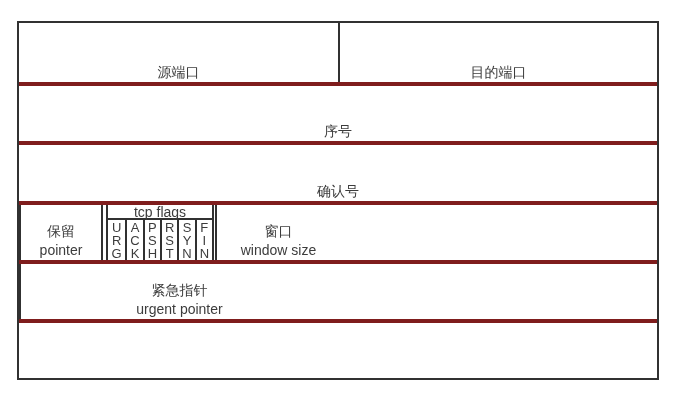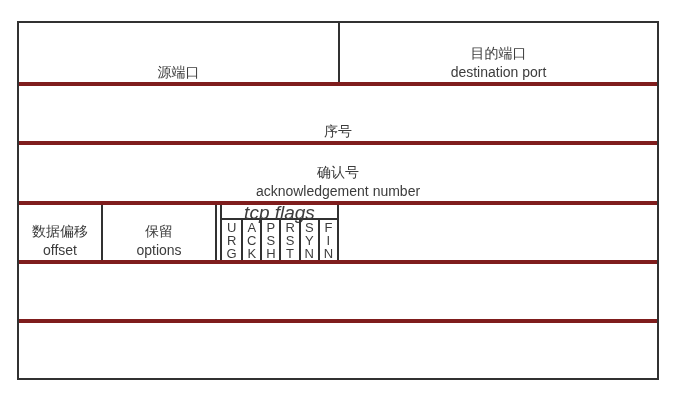--- a/index.html
+++ b/index.html
@@ -34,24 +34,23 @@
   .flags-cell { border-left: 2px solid #313131; position: relative; }
   .flags-inner {
     height: 100%;
     margin: 0 1px 0 3px;
     border-left: 2px solid #313131;
     border-right: 2px solid #313131;
     display: flex; flex-direction: column;
   }
   .flags-title {
     text-align: center;
-    font-size: 19px; line-height: 15px; height: 15px;
+    font-size: 14px; line-height: 15px; height: 15px;
     border-bottom: 2px solid #313131;
     white-space: nowrap;
-    font-style: italic;
   }
   .flags-grid {
     flex: 1;
     display: grid;
     grid-template-columns: repeat(6, 1fr);
   }
   .flag-col {
     display: flex; flex-direction: column;
     align-items: center; justify-content: center;
     padding-top: 1px;
@@ -64,45 +63,39 @@
 
 <div class="canvas">
   <div class="tbl">
 
     <div class="row row-2col">
       <div class="cell">
         <div class="zh">源端口</div>
       </div>
       <div class="cell bl">
         <div class="zh">目的端口</div>
-        <div class="en">destination port</div>
       </div>
     </div>
 
     <div class="row row-1col bt">
       <div class="cell">
         <div class="zh">序号</div>
       </div>
     </div>
 
     <div class="row row-1col bt">
       <div class="cell">
         <div class="zh">确认号</div>
-        <div class="en">acknowledgement number</div>
       </div>
     </div>
 
     <div class="row row-4col bt">
-      <div class="cell">
-        <div class="zh">数据偏移</div>
-        <div class="en">offset</div>
-      </div>
       <div class="cell bl">
         <div class="zh">保留</div>
-        <div class="en">options</div>
+        <div class="en">pointer</div>
       </div>
       <div class="flags-cell">
         <div class="flags-inner">
           <div class="flags-title">tcp flags</div>
           <div class="flags-grid">
             <div class="flag-col">
               <div class="flag-letter">U</div>
               <div class="flag-letter">R</div>
               <div class="flag-letter">G</div>
             </div>
@@ -127,23 +120,31 @@
               <div class="flag-letter">N</div>
             </div>
             <div class="flag-col">
               <div class="flag-letter">F</div>
               <div class="flag-letter">I</div>
               <div class="flag-letter">N</div>
             </div>
           </div>
         </div>
       </div>
+      <div class="cell bl">
+        <div class="zh">窗口</div>
+        <div class="en">window size</div>
+      </div>
     </div>
 
     <div class="row row-2col bt">
+      <div class="cell bl">
+        <div class="zh">紧急指针</div>
+        <div class="en">urgent pointer</div>
+      </div>
     </div>
 
     <div class="row row-1col bt">
       <div class="cell">
       </div>
     </div>
 
   </div>
 </div>
 

